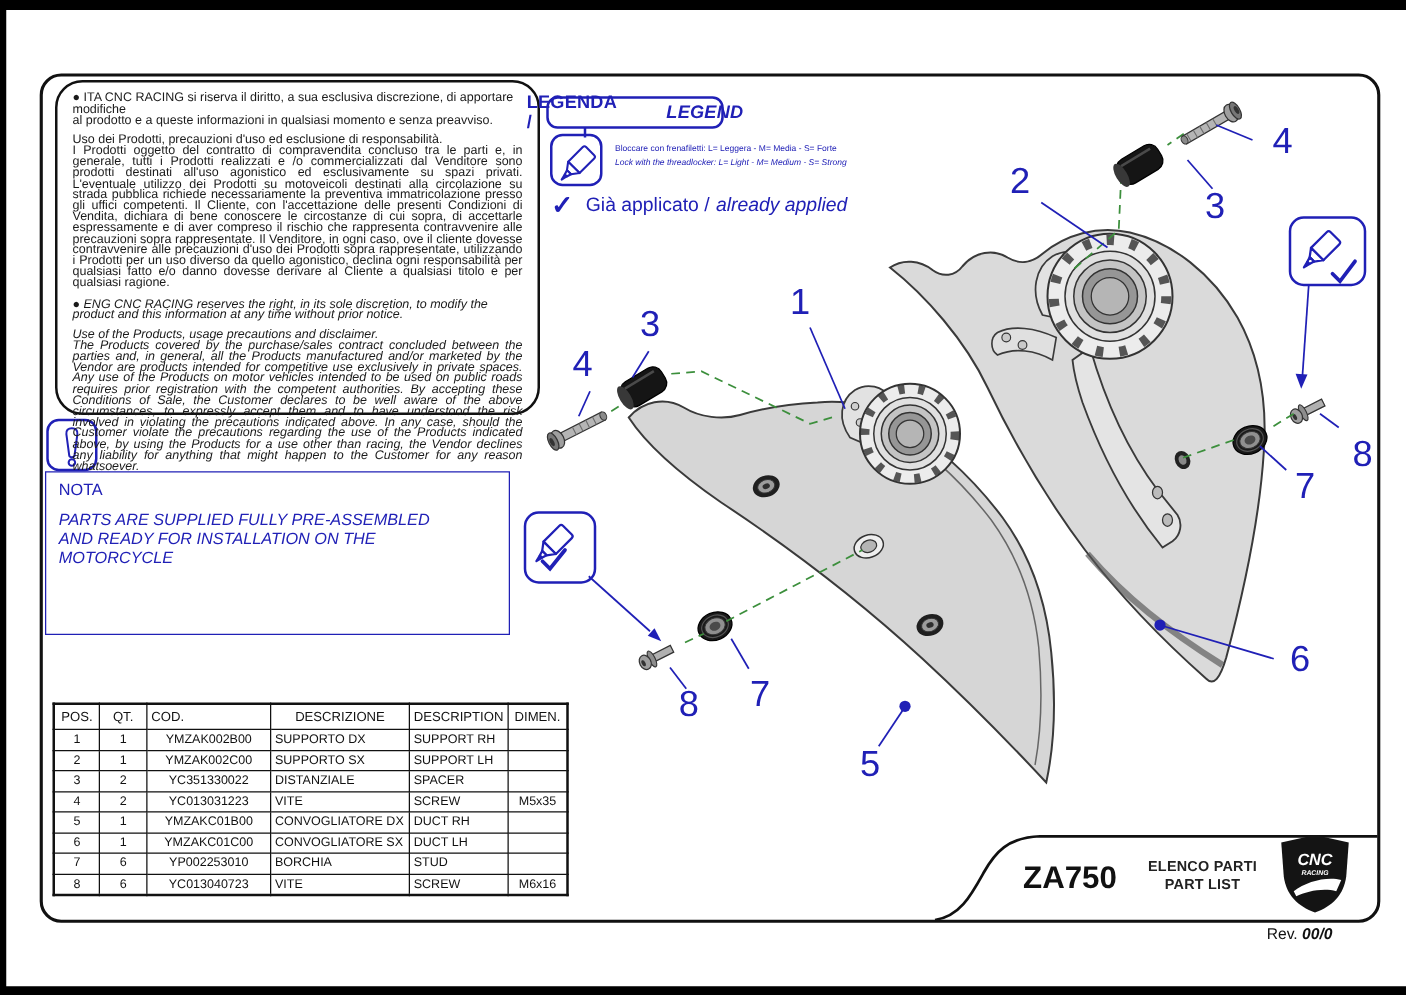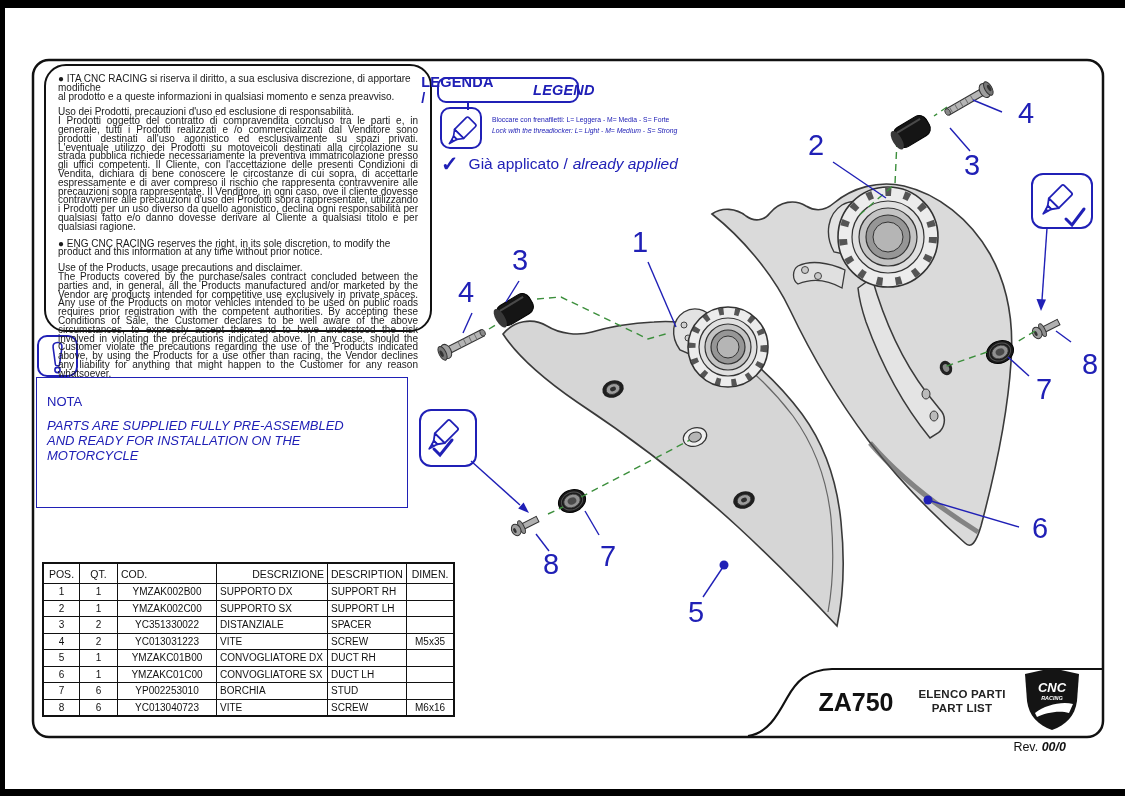--- a/index.html
+++ b/index.html
@@ -12,49 +12,49 @@
 
   svg.canvas{position:absolute;left:0;top:0;}
 
   
   .disclaimer{position:absolute;left:44px;top:64px;width:388px;height:268px;border:2.5px solid #111;
               border-radius:22px;box-sizing:border-box;padding:9px 12px 6px 12px;
               font-size:10px;line-height:8.8px;color:#1a1a1a;}
   .disclaimer .bullet{white-space:pre-line;margin-bottom:7px;}
   .disclaimer .head{margin-top:0;}
   .disclaimer .body{text-align:justify;margin-bottom:8px;}
-  .disclaimer .eng{}
+  .disclaimer .eng{font-style:italic;}
 
   
   .legend-title{position:absolute;left:437px;top:77px;width:142px;height:26px;border:2px solid #2020b6;
                 border-radius:9px;box-sizing:border-box;color:#2020b6;font-weight:bold;font-size:14.5px;
                 display:flex;align-items:center;justify-content:center;letter-spacing:.2px;gap:36px;}
   .legend-title .it2{font-style:italic;margin-left:4px;}
   .legend-connector{position:absolute;left:467px;top:102px;width:2px;height:8px;background:#2020b6;}
   .tl-text{position:absolute;left:492px;color:#2020b6;font-size:6.8px;line-height:11px;}
   .tl-ita{top:114px;}
   .tl-eng{top:125px;font-style:italic;}
   .applied{position:absolute;left:441px;top:152px;color:#2020b6;font-size:15.5px;display:flex;align-items:center;}
   .applied .chk{font-size:21px;font-weight:bold;margin-right:10px;}
   .applied .it{font-style:italic;margin-left:5px;}
 
   
   .note-box{position:absolute;left:36px;top:377px;width:372px;height:131px;border:1.6px solid #2020b6;
-            box-sizing:border-box;padding:16px 10px;color:#2020b6;font-size:13px;line-height:15px;}
+            box-sizing:border-box;padding:6px 10px;color:#2020b6;font-size:13px;line-height:15px;}
   .note-box .t{margin-bottom:9px;}
   .note-box .b{white-space:pre-line;margin-bottom:9px;width:330px;}
   .note-box .eng{font-style:italic;}
 
   
   table.parts{position:absolute;left:42px;top:562px;border-collapse:collapse;font-size:10px;color:#111;}
   table.parts th,table.parts td{border:1.2px solid #111;height:15.5px;padding:0 3px;font-weight:normal;}
   table.parts th{height:19px;font-size:10.5px;}
   table.parts{border:2px solid #111;}
   .cw0{width:29px;text-align:center}.cw1{width:31px;text-align:center}.cw2{width:92px;text-align:left}
-  .cw3{width:104px;text-align:right}.cw4{width:72px;text-align:left}.cw5{width:40px;}
+  .cw3{width:104px;text-align:center}.cw4{width:72px;text-align:left}.cw5{width:40px;}
   table.parts td.col0,table.parts td.col1,table.parts td.col5,table.parts td.col2{text-align:center;}
   table.parts td.col3,table.parts td.col4{text-align:left;}
 
   
   .callout{position:absolute;width:28px;text-align:center;color:#2020b6;font-size:29px;line-height:1;}
 
   
   .tb-model{position:absolute;left:812px;top:688px;width:88px;text-align:center;font-size:25px;font-weight:bold;color:#111;}
   .tb-doc{position:absolute;left:915px;top:688px;width:94px;text-align:center;font-size:11.5px;font-weight:bold;
           line-height:13.5px;color:#222;letter-spacing:.2px;}

